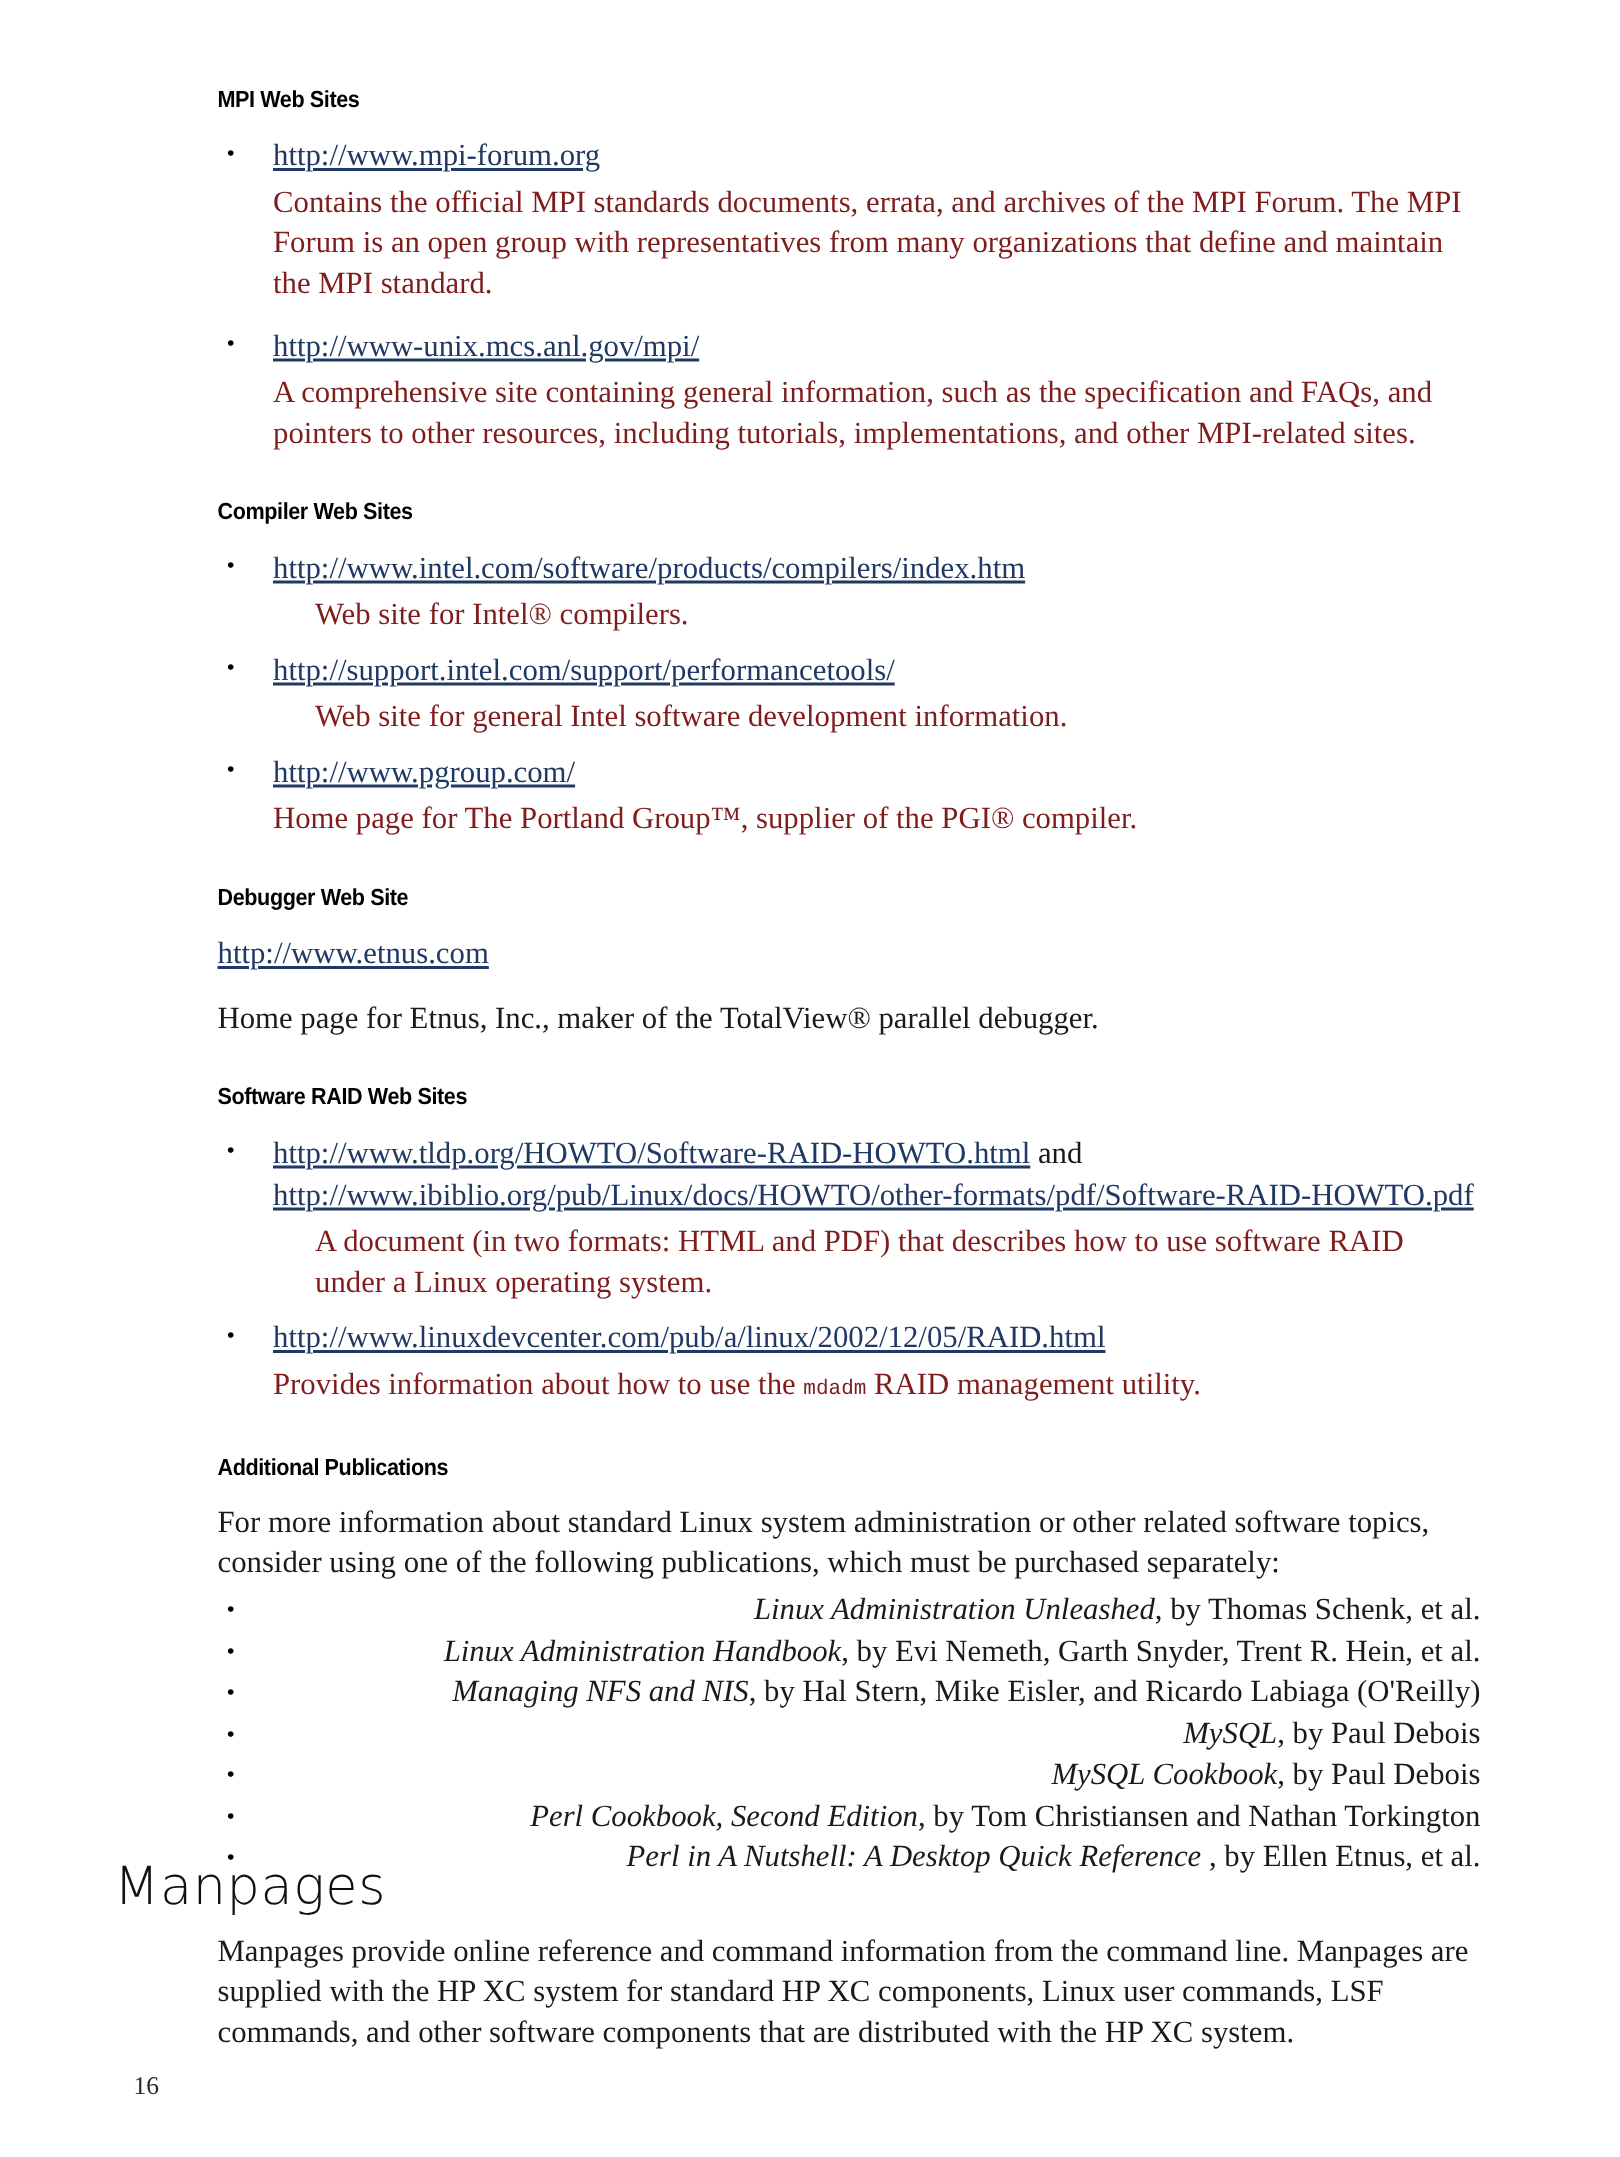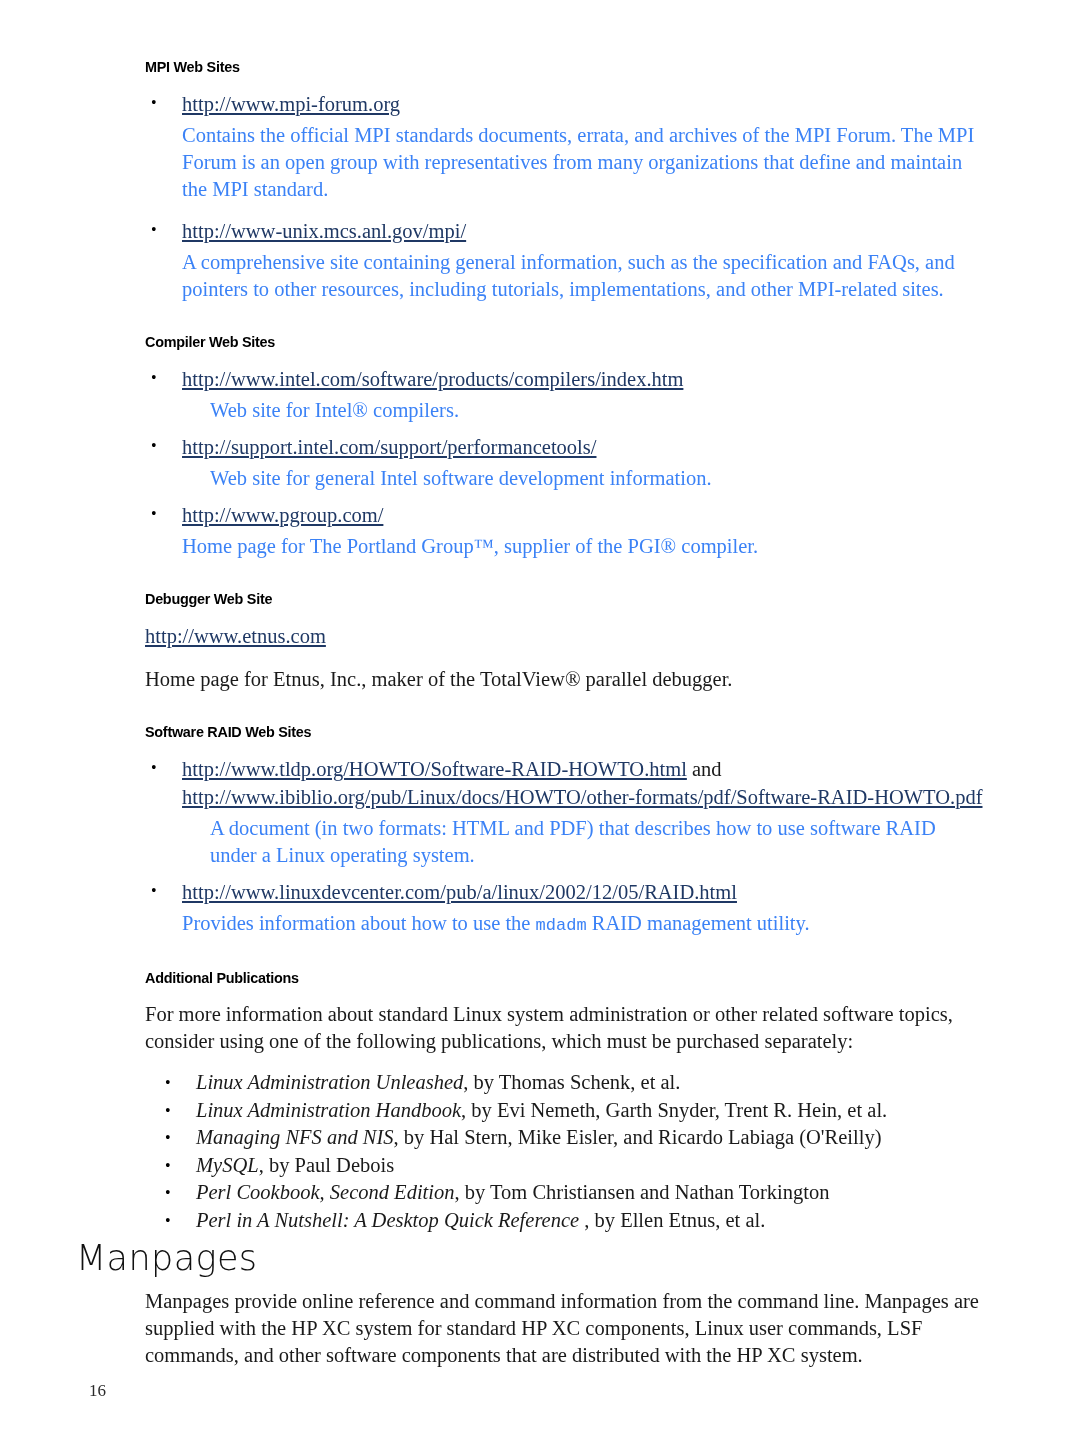--- a/index.html
+++ b/index.html
@@ -70,52 +70,53 @@
     line-height: 28px;
     word-break: break-word;
   }
   .plain {
     color: #1a1a1a;
     font-size: 20.5px;
   }
   .desc {
     font-size: 20.5px;
     line-height: 27px;
-    color: #3b82f6;
+    color: #7f1d1d;
     margin: 4px 0 0 0;
     text-align: left;
   }
   .gap-after { margin-bottom: 14px; }
   .gap-small { margin-bottom: 9px; margin-left: 28px; }
 
   .mono {
     font-family: "Liberation Mono", "DejaVu Sans Mono", monospace;
-    font-size: 17px;
+    font-size: 14px;
   }
 
   
   .flush-link {
     margin: 0 0 16px 0;
   }
   .flush-desc {
     font-size: 20.5px;
     line-height: 27px;
     margin: 0 0 0 0;
   }
 
   
   .pub-intro {
     font-size: 20.5px;
     line-height: 27px;
     margin: 0 0 4px 0;
   }
   ul.pubs {
     list-style: none;
-    margin: 14px;
+    margin: 0;
     padding: 0;
+    text-align: right;
   }
   ul.pubs > li {
     position: relative;
     padding-left: 37px;
     font-size: 20.5px;
     line-height: 27.5px;
   }
   ul.pubs > li::before {
     content: "\2022";
     position: absolute;
@@ -210,20 +211,21 @@
       </li>
     </ul>
 
     <div class="sec-head spaced">Additional Publications</div>
     <p class="pub-intro">For more information about standard Linux system administration or other related software topics, consider using one of the following publications, which must be purchased separately:</p>
     <ul class="pubs">
       <li><span class="ital">Linux Administration Unleashed</span><span>, by Thomas Schenk, et al.</span></li>
       <li><span class="ital">Linux Administration Handbook</span><span>, by Evi Nemeth, Garth Snyder, Trent R. Hein, et al.</span></li>
       <li><span class="ital">Managing NFS and NIS</span><span>, by Hal Stern, Mike Eisler, and Ricardo Labiaga (O'Reilly)</span></li>
       <li><span class="ital">MySQL</span><span>, by Paul Debois</span></li>
+      <li><span class="ital">MySQL Cookbook</span><span>, by Paul Debois</span></li>
       <li><span class="ital">Perl Cookbook, Second Edition</span><span>, by Tom Christiansen and Nathan Torkington</span></li>
       <li><span class="ital">Perl in A Nutshell: A Desktop Quick Reference </span><span>, by Ellen Etnus, et al.</span></li>
     </ul>
 
   </div>
 
   <div class="chap-head">Manpages</div>
   <div class="chap-body">Manpages provide online reference and command information from the command line. Manpages are supplied with the HP XC system for standard HP XC components, Linux user commands, LSF commands, and other software components that are distributed with the HP XC system.</div>
 
   <div class="page-num">16</div>

